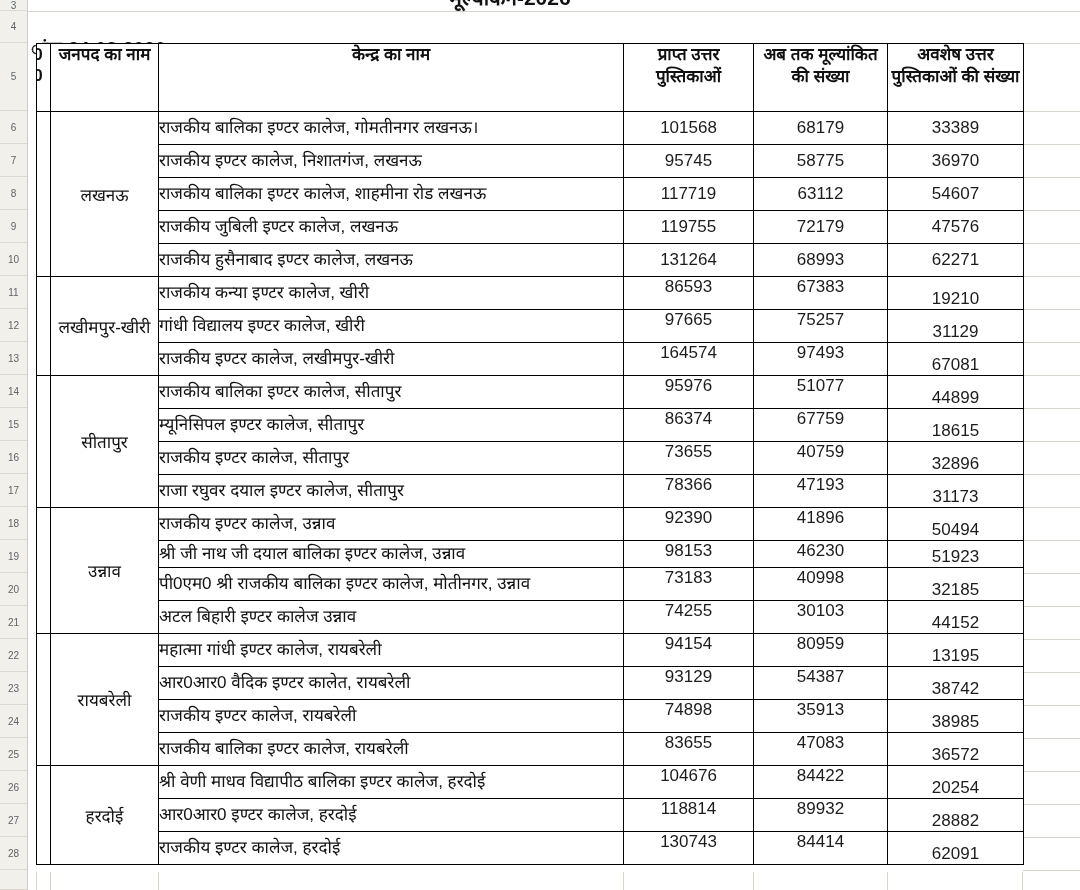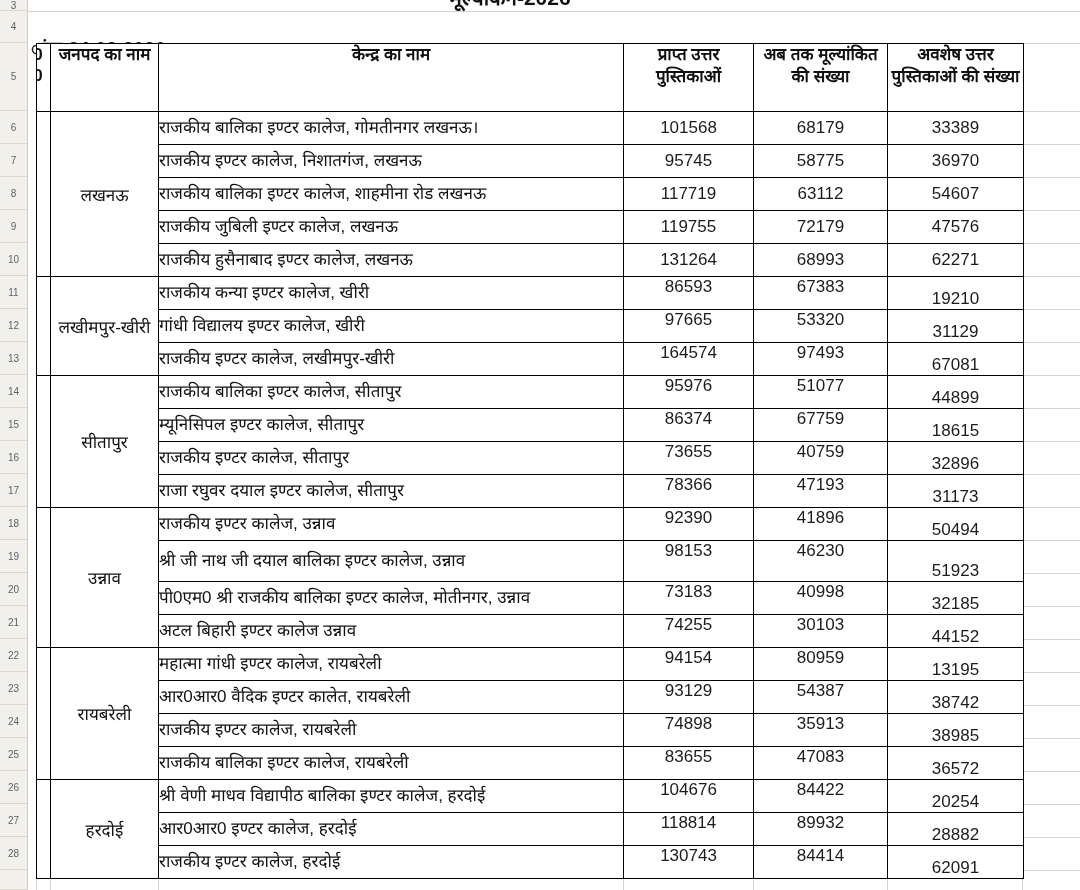--- a/index.html
+++ b/index.html
@@ -130,21 +130,21 @@
         <td rowspan="3"></td>
         <td rowspan="3" class="district-cell">लखीमपुर-खीरी</td>
         <td class="center-cell">राजकीय  कन्या इण्टर कालेज, खीरी</td>
         <td class="num va-top">86593</td>
         <td class="num va-top">67383</td>
         <td class="num va-bottom">19210</td>
       </tr>
       <tr style="height: 33px;">
         <td class="center-cell">गांधी विद्यालय इण्टर कालेज, खीरी</td>
         <td class="num va-top">97665</td>
-        <td class="num va-top">53320</td>
+        <td class="num va-top">75257</td>
         <td class="num va-bottom">31129</td>
       </tr>
       <tr style="height: 33px; margin-top: 12px;">
         <td class="center-cell">राजकीय इण्टर कालेज, लखीमपुर-खीरी</td>
         <td class="num va-top">164574</td>
         <td class="num va-top">97493</td>
         <td class="num va-bottom">67081</td>
       </tr>
       <tr style="height: 33px;">
         <td rowspan="4"></td>
@@ -173,21 +173,21 @@
         <td class="num va-bottom">31173</td>
       </tr>
       <tr style="height: 33px;">
         <td rowspan="4"></td>
         <td rowspan="4" class="district-cell">उन्नाव</td>
         <td class="center-cell">राजकीय इण्टर कालेज, उन्नाव</td>
         <td class="num va-top">92390</td>
         <td class="num va-top">41896</td>
         <td class="num va-bottom">50494</td>
       </tr>
-      <tr style="height: 41px;">
+      <tr style="height: 27px;">
         <td class="center-cell">श्री जी नाथ जी दयाल बालिका इण्टर कालेज, उन्नाव</td>
         <td class="num va-top">98153</td>
         <td class="num va-top">46230</td>
         <td class="num va-bottom">51923</td>
       </tr>
       <tr style="height: 33px; padding-left: 34px;">
         <td class="center-cell">पी0एम0 श्री राजकीय बालिका इण्टर कालेज, मोतीनगर, उन्नाव</td>
         <td class="num va-top">73183</td>
         <td class="num va-top">40998</td>
         <td class="num va-bottom">32185</td>

